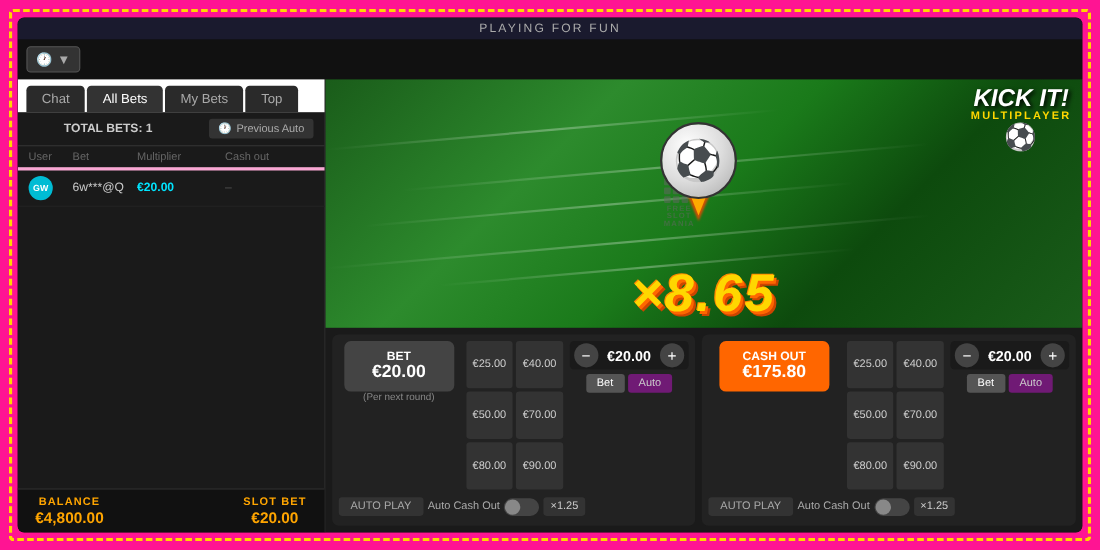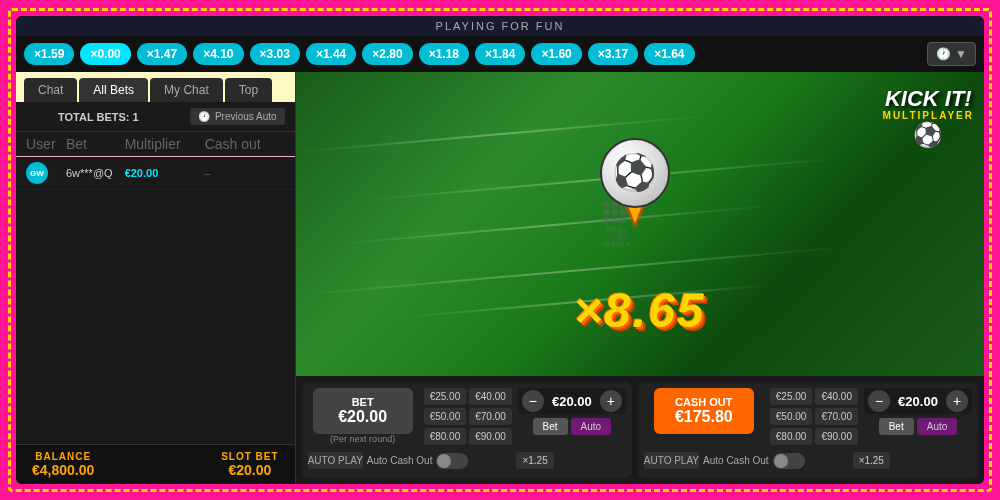--- a/index.html
+++ b/index.html
@@ -91,21 +91,21 @@
       width: 410px;
       background: #1a1a1a;
       display: flex;
       flex-direction: column;
       border-right: 1px solid #333;
     }
 
     
     .tabs-row {
       display: flex;
-      background: #fef9c3;
+      background: #ffffff;
       padding: 6px 8px 0;
       gap: 2px;
       text-align: center;
     }
 
     .tab {
       padding: 5px 14px;
       font-size: 12px;
       color: #aaa;
       cursor: pointer;
@@ -144,23 +144,23 @@
       cursor: pointer;
       display: flex;
       align-items: center;
       gap: 4px;
     }
 
     .bets-table-header {
       display: grid;
       grid-template-columns: 40px 1fr 80px 80px;
       padding: 4px 10px;
-      font-size: 14px;
+      font-size: 10px;
       color: #666;
-      border-bottom: 1px solid #f9a8d4;
+      border-bottom: 3px solid #f9a8d4;
     }
 
     .bets-table-row {
       display: grid;
       grid-template-columns: 40px 1fr 80px 80px;
       padding: 5px 10px;
       font-size: 11px;
       color: #ccc;
       align-items: center;
       border-bottom: 1px solid #222;
@@ -251,21 +251,21 @@
       color: #ffd700;
       text-shadow: 2px 2px 0 #ff6600, 4px 4px 0 #cc4400, -1px -1px 0 #ff8800;
       font-style: italic;
       letter-spacing: 2px;
       margin-top: 44px;
     }
 
     
     .kick-it-logo {
       position: absolute;
-      top: 16px;
+      top: 6px;
       right: 10px;
       text-align: center;
     }
 
     .kick-it-text {
       font-size: 22px;
       font-weight: 900;
       color: #fff;
       text-shadow: 2px 2px 4px #000;
       font-style: italic;
@@ -305,21 +305,21 @@
       display: flex;
       flex-direction: column;
       gap: 4px;
     }
 
     .quick-bet-btn {
       background: #333;
       border: none;
       color: #ccc;
       font-size: 10px;
-      padding: 3px 6px;
+      padding: 16px 6px;
       border-radius: 3px;
       cursor: pointer;
     }
 
     .bet-main-btn {
       background: #444;
       border: none;
       color: #fff;
       font-size: 12px;
       font-weight: bold;
@@ -400,21 +400,21 @@
       align-items: center;
       gap: 4px;
       padding: 3px 0;
     }
 
     .auto-play-btn {
       background: #333;
       border: none;
       color: #aaa;
       font-size: 10px;
-      padding: 3px 0;
+      padding: 3px 11px;
       border-radius: 3px;
       cursor: pointer;
     }
 
     .toggle-switch {
       width: 32px;
       height: 16px;
       background: #444;
       border-radius: 8px;
       position: relative;
@@ -432,21 +432,20 @@
       left: 1px;
       transition: left 0.2s;
     }
 
     .x125-badge {
       background: #333;
       color: #ccc;
       font-size: 10px;
       padding: 3px 6px;
       border-radius: 3px;
-      margin-left: 44px;
     }
 
     .quick-bets-grid {
       display: grid;
       grid-template-columns: 1fr 1fr;
       gap: 3px;
       flex-shrink: 0;
     }
 
     .left-bottom-info {
@@ -463,48 +462,34 @@
 <div class="outer-border"></div>
 
 <div class="main-container">
 
   <div class="playing-bar">
     <span>PLAYING FOR FUN</span>
   </div>
 
   <div class="multiplier-row">
 
-    <div id="mult-pills" style="display:flex;gap:6px;flex:1;flex-wrap:nowrap;overflow:hidden;">
-        <div class="mult-pill">×1.59</div>
-        <div class="mult-pill highlight">×0.00</div>
-        <div class="mult-pill">×1.47</div>
-        <div class="mult-pill">×4.10</div>
-        <div class="mult-pill">×3.03</div>
-        <div class="mult-pill">×1.44</div>
-        <div class="mult-pill">×2.80</div>
-        <div class="mult-pill">×1.18</div>
-        <div class="mult-pill">×1.84</div>
-        <div class="mult-pill">×1.60</div>
-        <div class="mult-pill">×3.17</div>
-        <div class="mult-pill">×1.64</div>
-      </div>
     <div class="clock-btn">
       <span>🕐</span>
       <span>▼</span>
     </div>
   </div>
 
   <div class="content-area">
 
     <div class="left-panel">
 
       <div class="tabs-row">
         <div class="tab">Chat</div>
         <div class="tab active">All Bets</div>
-        <div class="tab">My Chat</div>
+        <div class="tab">My Bets</div>
         <div class="tab">Top</div>
       </div>
 
       <div class="bets-header">
         <span class="total-bets">TOTAL BETS: 1</span>
         <button class="prev-round-btn">
           <span>🕐</span>
           <span>Previous Auto</span>
         </button>
       </div>

